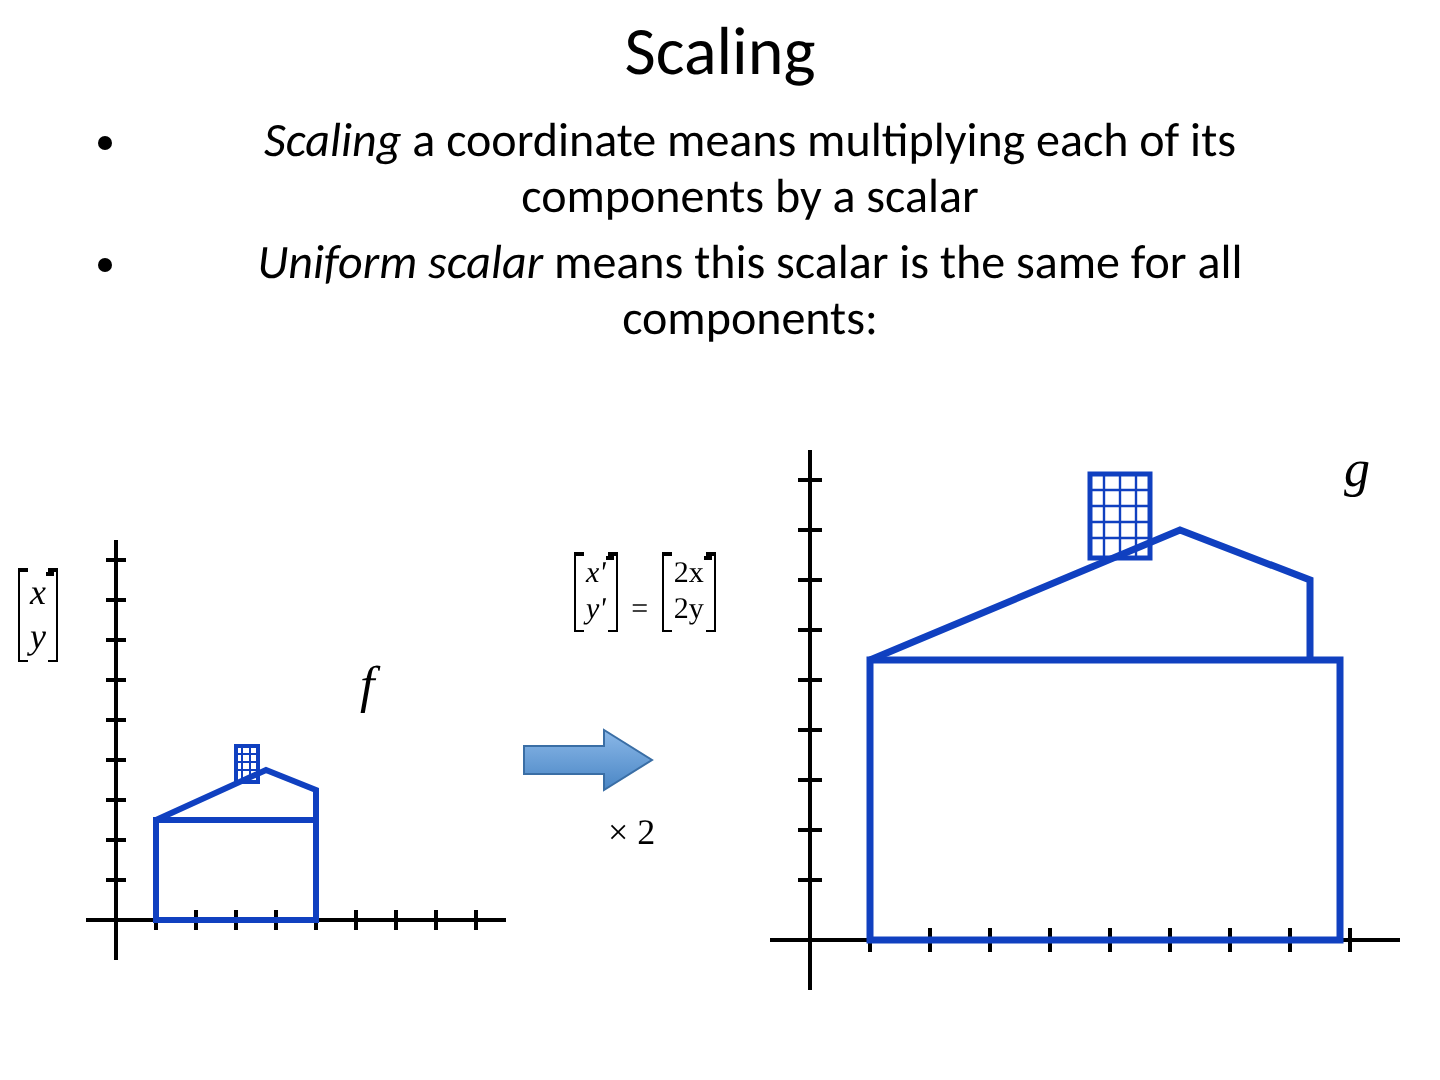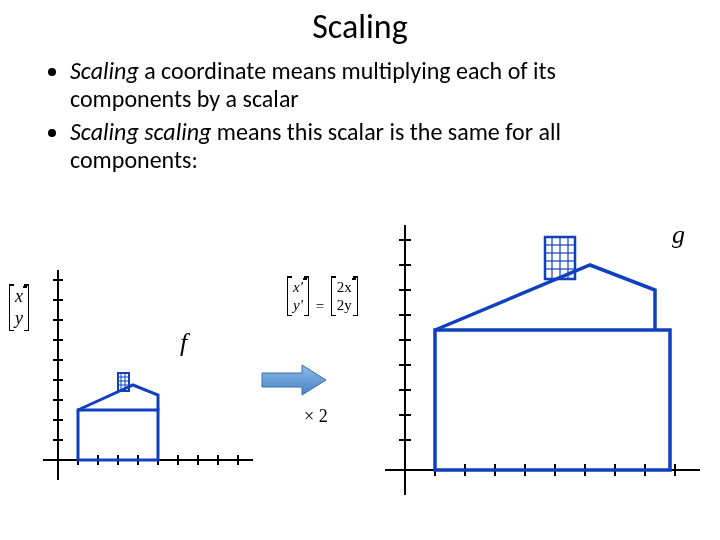--- a/index.html
+++ b/index.html
@@ -24,20 +24,21 @@
     font-size: 24px;
     line-height: 1.15;
     color: #000;
   }
   .bullets ul {
     margin: 0;
     padding-left: 30px;
   }
   .bullets li {
     margin-bottom: 6px;
+    text-align: center;
   }
   .italic {
     font-style: italic;
   }
   .figure-area {
     position: absolute;
     left: 0;
     top: 220px;
     width: 720px;
     height: 320px;
@@ -118,21 +119,21 @@
 <body>
 
 <div class="title">Scaling</div>
 
 <div class="bullets">
   <ul>
     <li>
       <span class="italic">Scaling</span><span> a coordinate means multiplying each of its components by a scalar</span>
     </li>
     <li>
-      <span class="italic">Scaling scaling</span><span> means this scalar is the same for all components:</span>
+      <span class="italic">Uniform scalar</span><span> means this scalar is the same for all components:</span>
     </li>
   </ul>
 </div>
 
 <div class="figure-area">
 
   <div class="label-g">g</div>
   <div class="label-f">f</div>
   <div class="times2">× 2</div>
 

